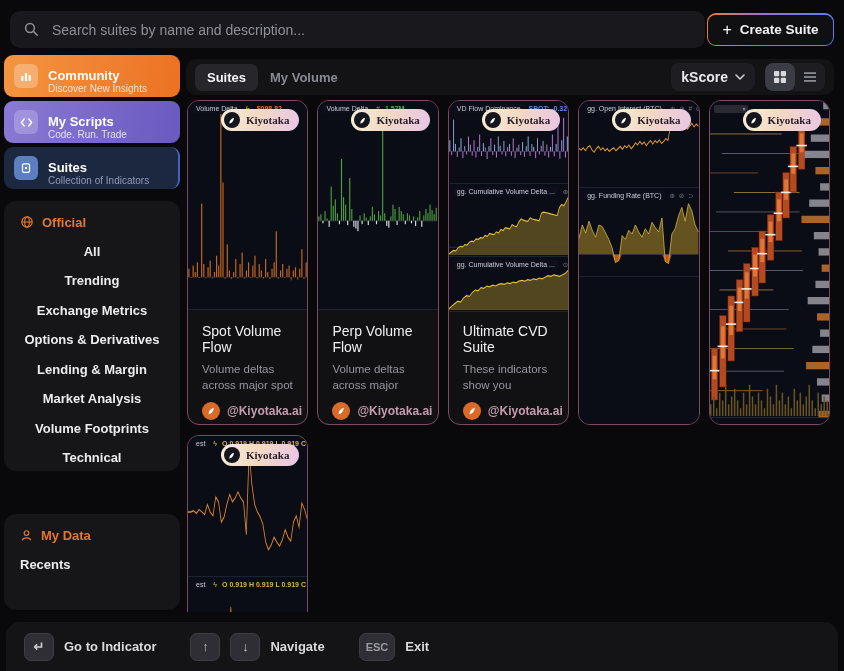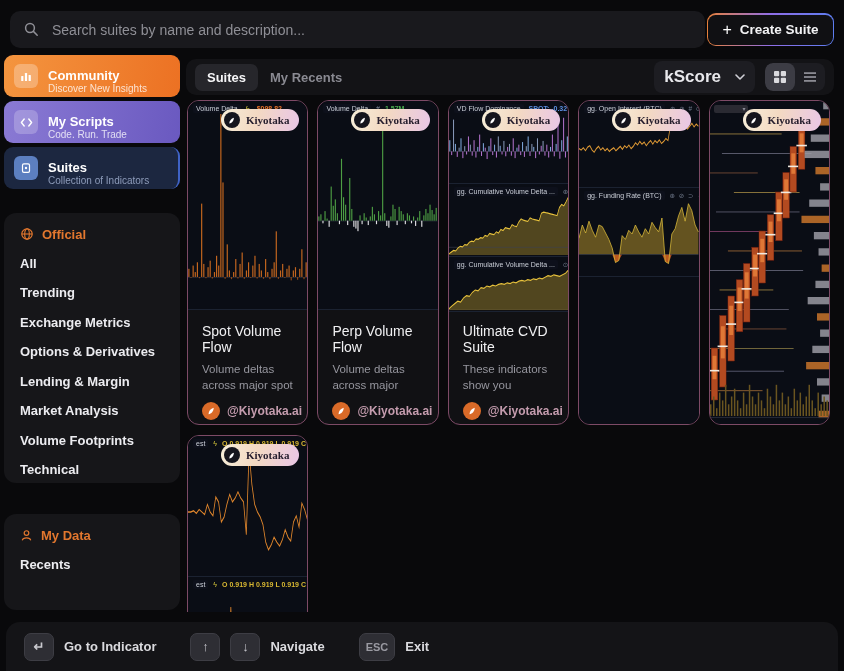--- a/index.html
+++ b/index.html
@@ -17,29 +17,29 @@
   .sc-scripts{top:101px;background:linear-gradient(100deg,#8a7ad4,#6a59c0);}
   .sc-suites{top:147px;background:#1c2740;border-right:2px solid #3f62c4;}
   .sc-iconbox{width:24px;height:24px;border-radius:6px;display:grid;place-items:center;flex:0 0 auto;}
   .sc-community .sc-iconbox{background:rgba(255,255,255,.28);}
   .sc-scripts .sc-iconbox{background:rgba(255,255,255,.22);}
   .sc-suites .sc-iconbox{background:#5c7fc0;}
   .sc-title{font-size:13px;font-weight:700;color:#fff;line-height:1.15;margin-top:11px;}
   .sc-sub{font-size:10px;color:rgba(255,255,255,.78);}
   .sc-suites .sc-sub{color:#8e9cba;}
   .side-panel{position:absolute;left:4px;width:176px;background:#161619;border-radius:12px;padding:13px 16px;box-sizing:border-box;}
-  .panel-official{top:213px;height:270px;}
+  .panel-official{top:201px;height:270px;text-align:center;}
   .panel-mydata{top:514px;height:96px;}
   .menu-header{display:flex;align-items:center;gap:8px;color:#e2772e;font-size:13px;font-weight:700;height:16px;}
   .menu-item{color:#ececf0;font-size:13px;font-weight:600;height:16px;margin-top:13.5px;cursor:pointer;}
   
   .tabbar{position:absolute;left:186px;top:59px;width:648px;height:36px;background:#131316;border-radius:10px;display:flex;align-items:center;padding:0 9px;box-sizing:border-box;}
   .tab{padding:6px 12px;font-size:13px;font-weight:600;color:#8a8a92;border-radius:7px;cursor:pointer;}
   .tab.active{background:#26262b;color:#f5f5f7;}
-  .sort-pill{margin-left:auto;background:#1d1d22;border-radius:8px;padding:6px 10px;display:flex;align-items:center;gap:14px;color:#e8e8ec;font-size:17px;font-weight:700;cursor:pointer;}
+  .sort-pill{margin-left:auto;background:#1d1d22;border-radius:8px;padding:6px 10px;display:flex;align-items:center;gap:7px;color:#e8e8ec;font-size:14px;font-weight:700;cursor:pointer;}
   .viewtoggle{display:flex;background:#1d1d22;border-radius:8px;margin-left:10px;overflow:hidden;}
   .viewbtn{width:30px;height:28px;display:grid;place-items:center;cursor:pointer;}
   .viewbtn.active{background:#3c3c44;border-radius:8px;}
   
   .grid{position:absolute;left:187px;top:100px;width:643px;height:512px;display:grid;grid-template-columns:repeat(5,1fr);grid-auto-rows:325px;gap:10px 9px;overflow:hidden;}
   .card{background:#111114;border:1px solid #7d4a66;border-radius:12px;overflow:hidden;display:flex;flex-direction:column;position:relative;cursor:pointer;box-sizing:border-box;}
   .chart-zone{height:208px;background:#0a0d15;position:relative;flex:0 0 auto;border-bottom:1px solid #1e1e26;}
   .panel{position:relative;overflow:hidden;border-bottom:1px solid #1b2231;}
   .panel:last-child{border-bottom:0;}
   .phead{position:absolute;top:3px;left:5px;z-index:2;display:flex;gap:5px;align-items:center;white-space:nowrap;}
@@ -149,21 +149,21 @@
         <circle cx="7" cy="4.4" r="2.5" stroke="#e2772e" stroke-width="1.3" fill="none"></circle>
         <path d="M2.6 11.8 C3.2 8.9 10.8 8.9 11.4 11.8" stroke="#e2772e" stroke-width="1.3" fill="none" stroke-linecap="round"></path>
       </svg>
     <span>My Data</span>
   </div>
   <div class="menu-item">Recents</div>
 </div>
 
 <div class="tabbar">
   <div class="tab active">Suites</div>
-  <div class="tab">My Recents</div>
+  <div class="tab">My Volume</div>
   <div class="sort-pill">
     <span>kScore</span>
     <svg width="10" height="6" viewBox="0 0 10 6">
         <path d="M1 1 L5 5 L9 1" stroke="#cfcfd6" stroke-width="1.6" fill="none" stroke-linecap="round" stroke-linejoin="round"></path>
       </svg>
   </div>
   <div class="viewtoggle">
     <div class="viewbtn active">
         <svg width="14" height="14" viewBox="0 0 14 14">
           <rect x="1" y="1" width="5.2" height="5.2" rx="1" fill="#dadade"></rect>

